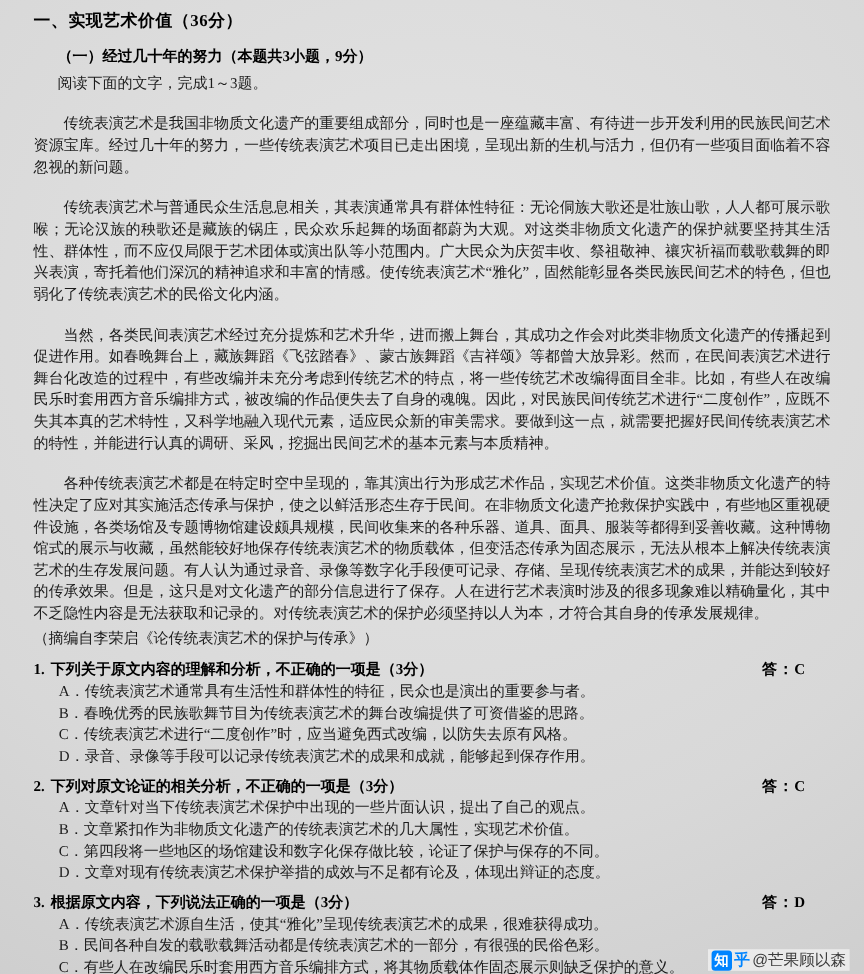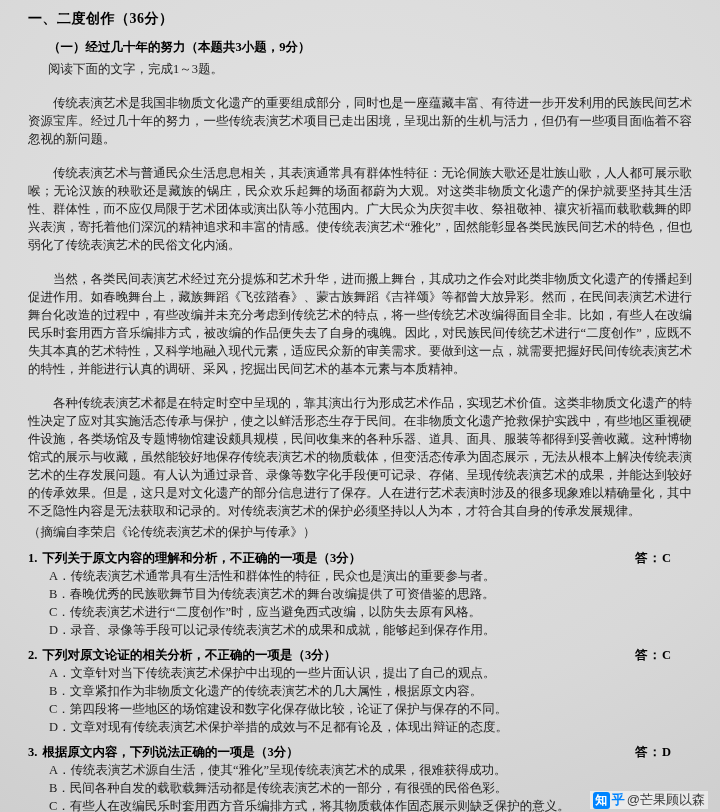--- a/index.html
+++ b/index.html
@@ -59,21 +59,21 @@
     font-size:12px; font-weight:bold;
   }
   .zhihu-hu { color:#0084ff; font-weight:bold; }
   .zhihu-handle { color:#3c3c3c; }
 </style>
 </head>
 <body>
 
 <div class="page">
 
-  <div class="section-title">一、二度创作（36分）</div>
+  <div class="section-title">一、实现艺术价值（36分）</div>
 
   <div class="subsection-title">（一）经过几十年的努力（本题共3小题，9分）</div>
 
   <p class="instruction">阅读下面的文字，完成1～3题。</p>
 
   <p class="para">传统表演艺术是我国非物质文化遗产的重要组成部分，同时也是一座蕴藏丰富、有待进一步开发利用的民族民间艺术资源宝库。经过几十年的努力，一些传统表演艺术项目已走出困境，呈现出新的生机与活力，但仍有一些项目面临着不容忽视的新问题。</p>
   <p class="para">传统表演艺术与普通民众生活息息相关，其表演通常具有群体性特征：无论侗族大歌还是壮族山歌，人人都可展示歌喉；无论汉族的秧歌还是藏族的锅庄，民众欢乐起舞的场面都蔚为大观。对这类非物质文化遗产的保护就要坚持其生活性、群体性，而不应仅局限于艺术团体或演出队等小范围内。广大民众为庆贺丰收、祭祖敬神、禳灾祈福而载歌载舞的即兴表演，寄托着他们深沉的精神追求和丰富的情感。使传统表演艺术“雅化”，固然能彰显各类民族民间艺术的特色，但也弱化了传统表演艺术的民俗文化内涵。</p>
   <p class="para">当然，各类民间表演艺术经过充分提炼和艺术升华，进而搬上舞台，其成功之作会对此类非物质文化遗产的传播起到促进作用。如春晚舞台上，藏族舞蹈《飞弦踏春》、蒙古族舞蹈《吉祥颂》等都曾大放异彩。然而，在民间表演艺术进行舞台化改造的过程中，有些改编并未充分考虑到传统艺术的特点，将一些传统艺术改编得面目全非。比如，有些人在改编民乐时套用西方音乐编排方式，被改编的作品便失去了自身的魂魄。因此，对民族民间传统艺术进行“二度创作”，应既不失其本真的艺术特性，又科学地融入现代元素，适应民众新的审美需求。要做到这一点，就需要把握好民间传统表演艺术的特性，并能进行认真的调研、采风，挖掘出民间艺术的基本元素与本质精神。</p>
   <p class="para">各种传统表演艺术都是在特定时空中呈现的，靠其演出行为形成艺术作品，实现艺术价值。这类非物质文化遗产的特性决定了应对其实施活态传承与保护，使之以鲜活形态生存于民间。在非物质文化遗产抢救保护实践中，有些地区重视硬件设施，各类场馆及专题博物馆建设颇具规模，民间收集来的各种乐器、道具、面具、服装等都得到妥善收藏。这种博物馆式的展示与收藏，虽然能较好地保存传统表演艺术的物质载体，但变活态传承为固态展示，无法从根本上解决传统表演艺术的生存发展问题。有人认为通过录音、录像等数字化手段便可记录、存储、呈现传统表演艺术的成果，并能达到较好的传承效果。但是，这只是对文化遗产的部分信息进行了保存。人在进行艺术表演时涉及的很多现象难以精确量化，其中不乏隐性内容是无法获取和记录的。对传统表演艺术的保护必须坚持以人为本，才符合其自身的传承发展规律。</p>
 
@@ -91,21 +91,21 @@
     <p class="q-option">D．录音、录像等手段可以记录传统表演艺术的成果和成就，能够起到保存作用。</p>
   </div>
 
   <div class="question">
     <div class="q-stem-row">
       <span class="q-num">2.</span>
       <span class="q-stem">下列对原文论证的相关分析，不正确的一项是（3分）</span>
       <span class="q-answer">答：C</span>
     </div>
     <p class="q-option">A．文章针对当下传统表演艺术保护中出现的一些片面认识，提出了自己的观点。</p>
-    <p class="q-option">B．文章紧扣作为非物质文化遗产的传统表演艺术的几大属性，根据原文内容。</p>
+    <p class="q-option">B．文章紧扣作为非物质文化遗产的传统表演艺术的几大属性，实现艺术价值。</p>
     <p class="q-option">C．第四段将一些地区的场馆建设和数字化保存做比较，论证了保护与保存的不同。</p>
     <p class="q-option">D．文章对现有传统表演艺术保护举措的成效与不足都有论及，体现出辩证的态度。</p>
   </div>
 
   <div class="question">
     <div class="q-stem-row">
       <span class="q-num">3.</span>
       <span class="q-stem">根据原文内容，下列说法正确的一项是（3分）</span>
       <span class="q-answer">答：D</span>
     </div>

